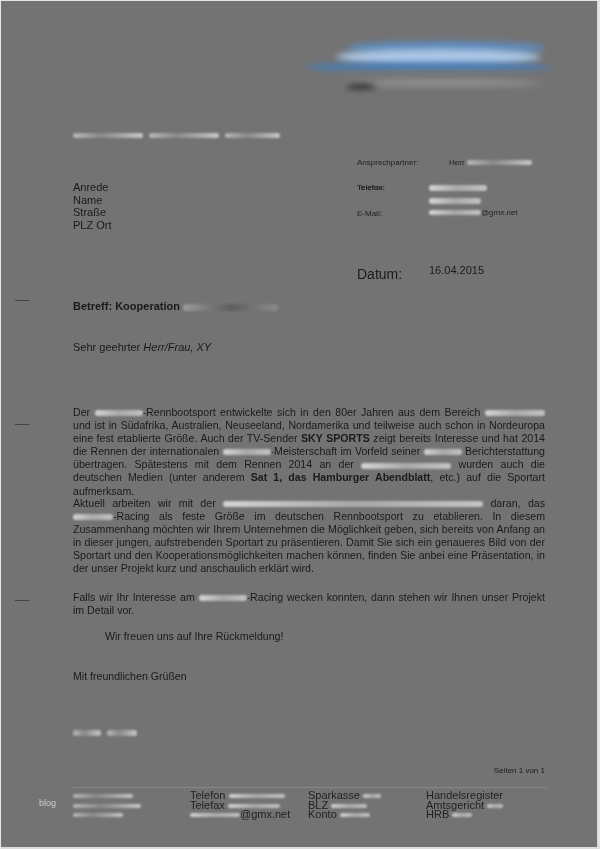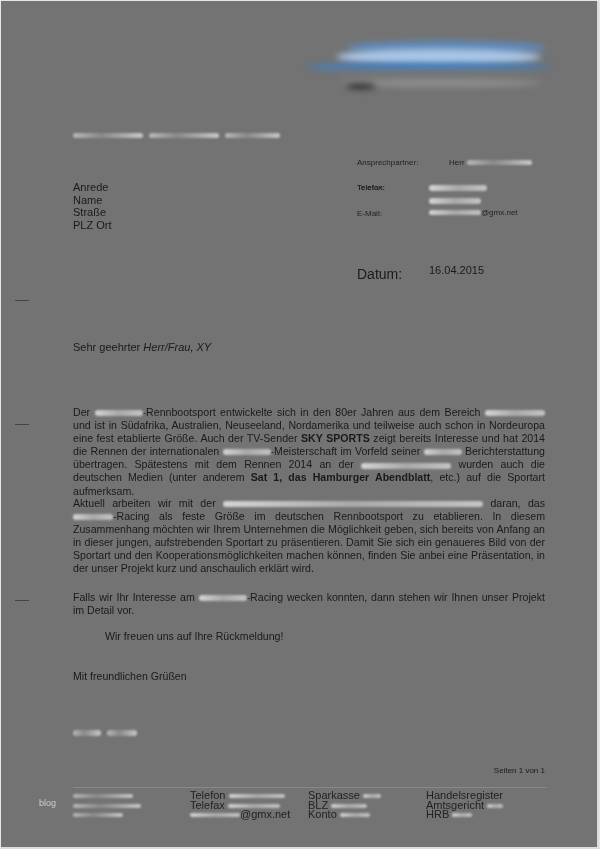--- a/index.html
+++ b/index.html
@@ -86,20 +86,24 @@
     <div>PLZ Ort</div>
   </div>
 
   <div class="abs date-label">Datum:</div>
   <div class="abs date-val">16.04.2015</div>
 
   <div class="abs fold" style="top:299px;"></div>
   <div class="abs fold" style="top:423px;"></div>
   <div class="abs fold" style="top:599px;"></div>
 
+  <div class="abs subject">
+    <span>Betreff: Kooperation</span>
+    <span class="blur" style="width:95px;height:7px;background:linear-gradient(90deg,#9a9a9a,#5f5f5f,#8a8a8a);"></span>
+  </div>
 
   <div class="abs salutation">
     <span>Sehr geehrter </span><i>Herr/Frau, XY</i>
   </div>
 
 
   <div class="abs body-p" style="top:405px;">
     <span>Der </span><span class="blur light" style="width:48px;"></span><span>-Rennbootsport entwickelte sich in den 80er Jahren aus dem Bereich </span><span class="blur light" style="width:60px;"></span><span> und ist in Südafrika, Australien, Neuseeland, Nordamerika und teilweise auch schon in Nordeuropa eine fest etablierte Größe. Auch der TV-Sender </span><b>SKY SPORTS</b><span> zeigt bereits Interesse und hat 2014 die Rennen der internationalen </span><span class="blur light" style="width:48px;"></span><span>-Meisterschaft im Vorfeld seiner </span><span class="blur light" style="width:38px;"></span><span> Berichterstattung übertragen. Spätestens mit dem Rennen 2014 an der </span><span class="blur light" style="width:90px;"></span><span> wurden auch die deutschen Medien (unter anderem </span><b>Sat 1, das Hamburger Abendblatt</b><span>, etc.) auf die Sportart aufmerksam.</span>
   </div>
 

